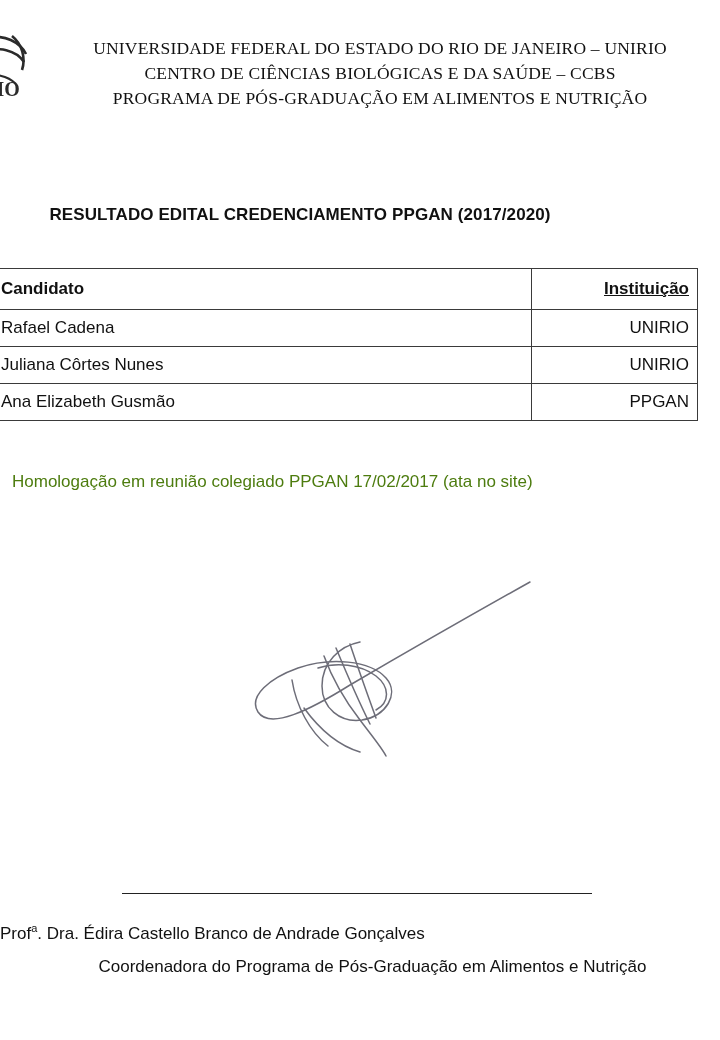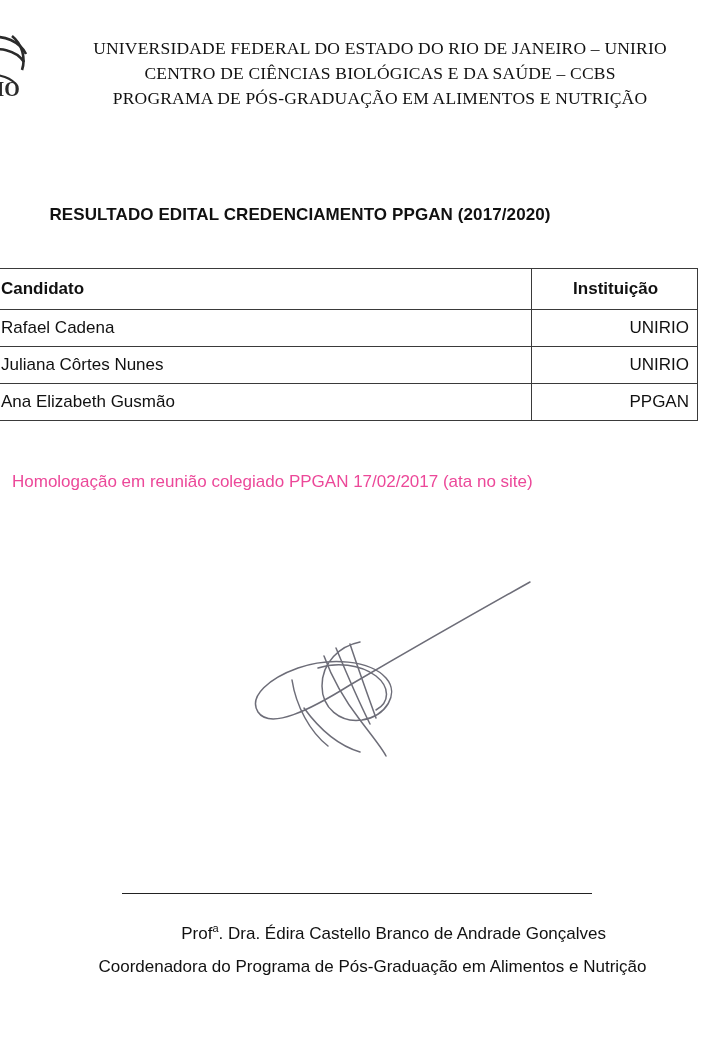--- a/index.html
+++ b/index.html
@@ -91,31 +91,31 @@
     width: 150px;
     text-align: right;
     padding-left: 10px;
   }
   .result-table thead th {
     font-weight: bold;
     text-align: center;
     height: 40px;
   }
   .result-table thead th.col-inst {
-    text-align: center;
+    text-decoration: underline;
   }
 
   
   .homolog {
     position: absolute;
     top: 472px;
     left: 12px;
     width: 700px;
     font-size: 17px;
-    color: #ec4899;
+    color: #4d7c0f;
     white-space: nowrap;
   }
 
   
   .signature-area {
     position: absolute;
     top: 560px;
     left: 200px;
     width: 360px;
     height: 250px;
@@ -125,21 +125,21 @@
     top: 893px;
     left: 122px;
     width: 470px;
     border-top: 1.6px solid #222;
   }
   .sig-name {
     position: absolute;
     top: 922px;
     left: 0;
     width: 606px;
-    text-align: right;
+    text-align: left;
     font-size: 17px;
     color: #111;
     white-space: nowrap;
   }
   .sig-role {
     position: absolute;
     top: 957px;
     left: 0;
     width: 745px;
     text-align: center;

